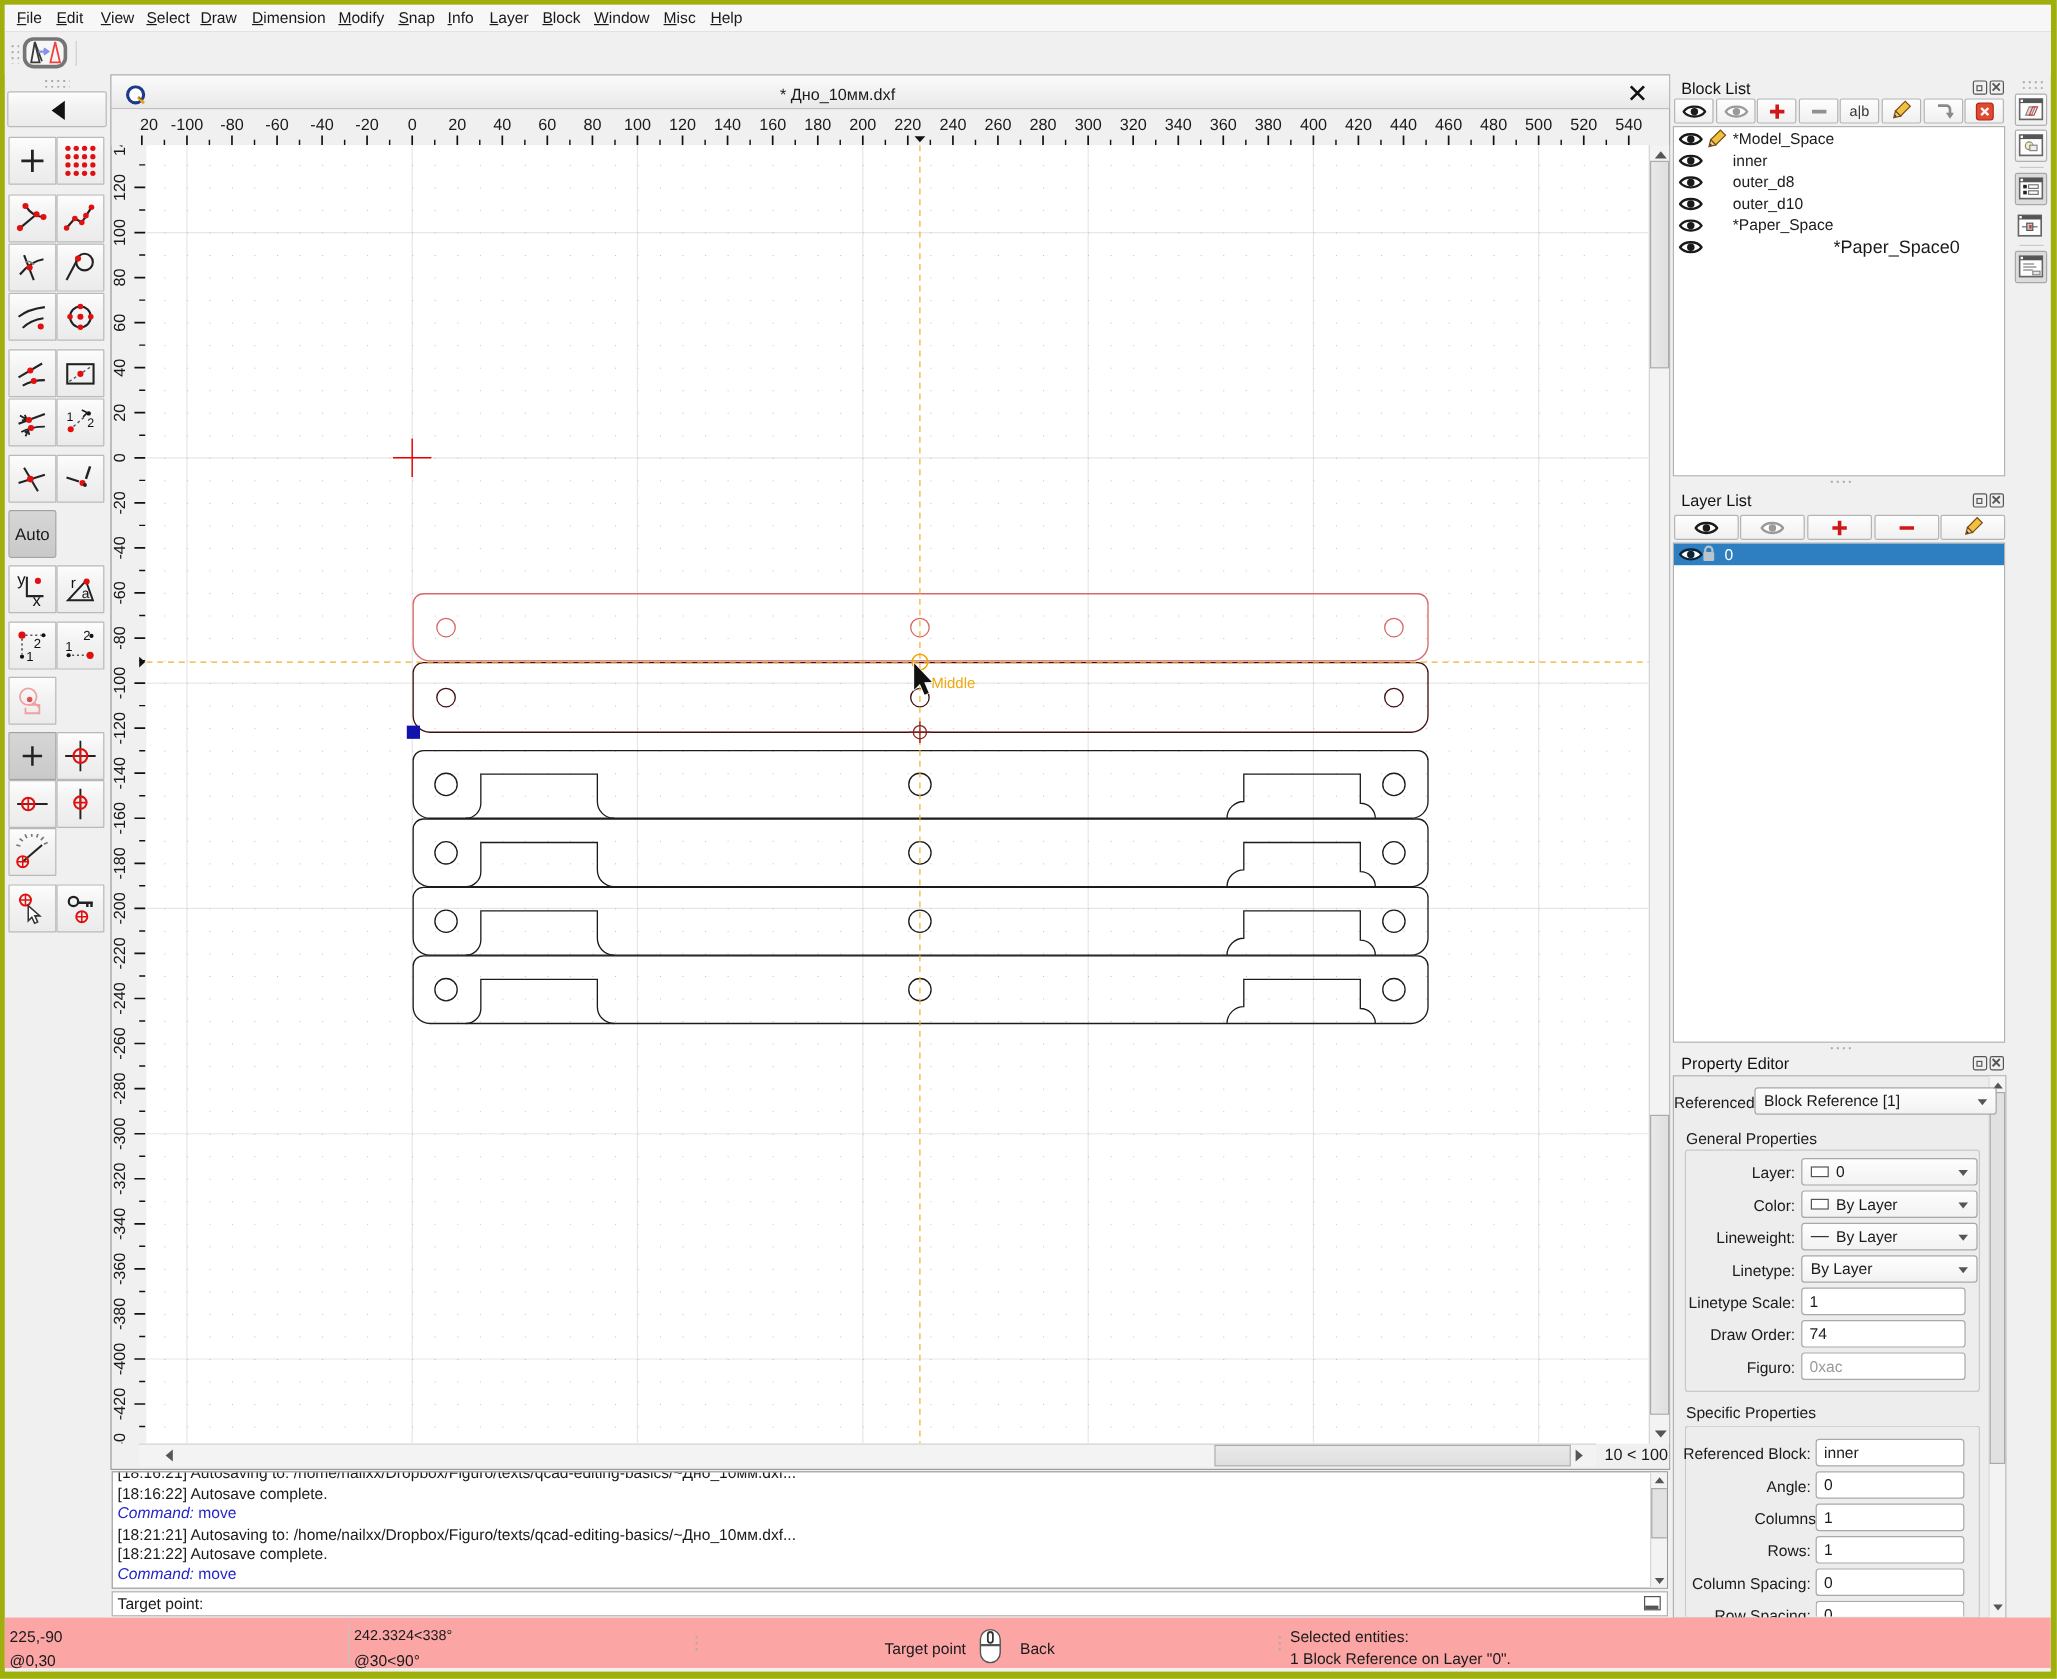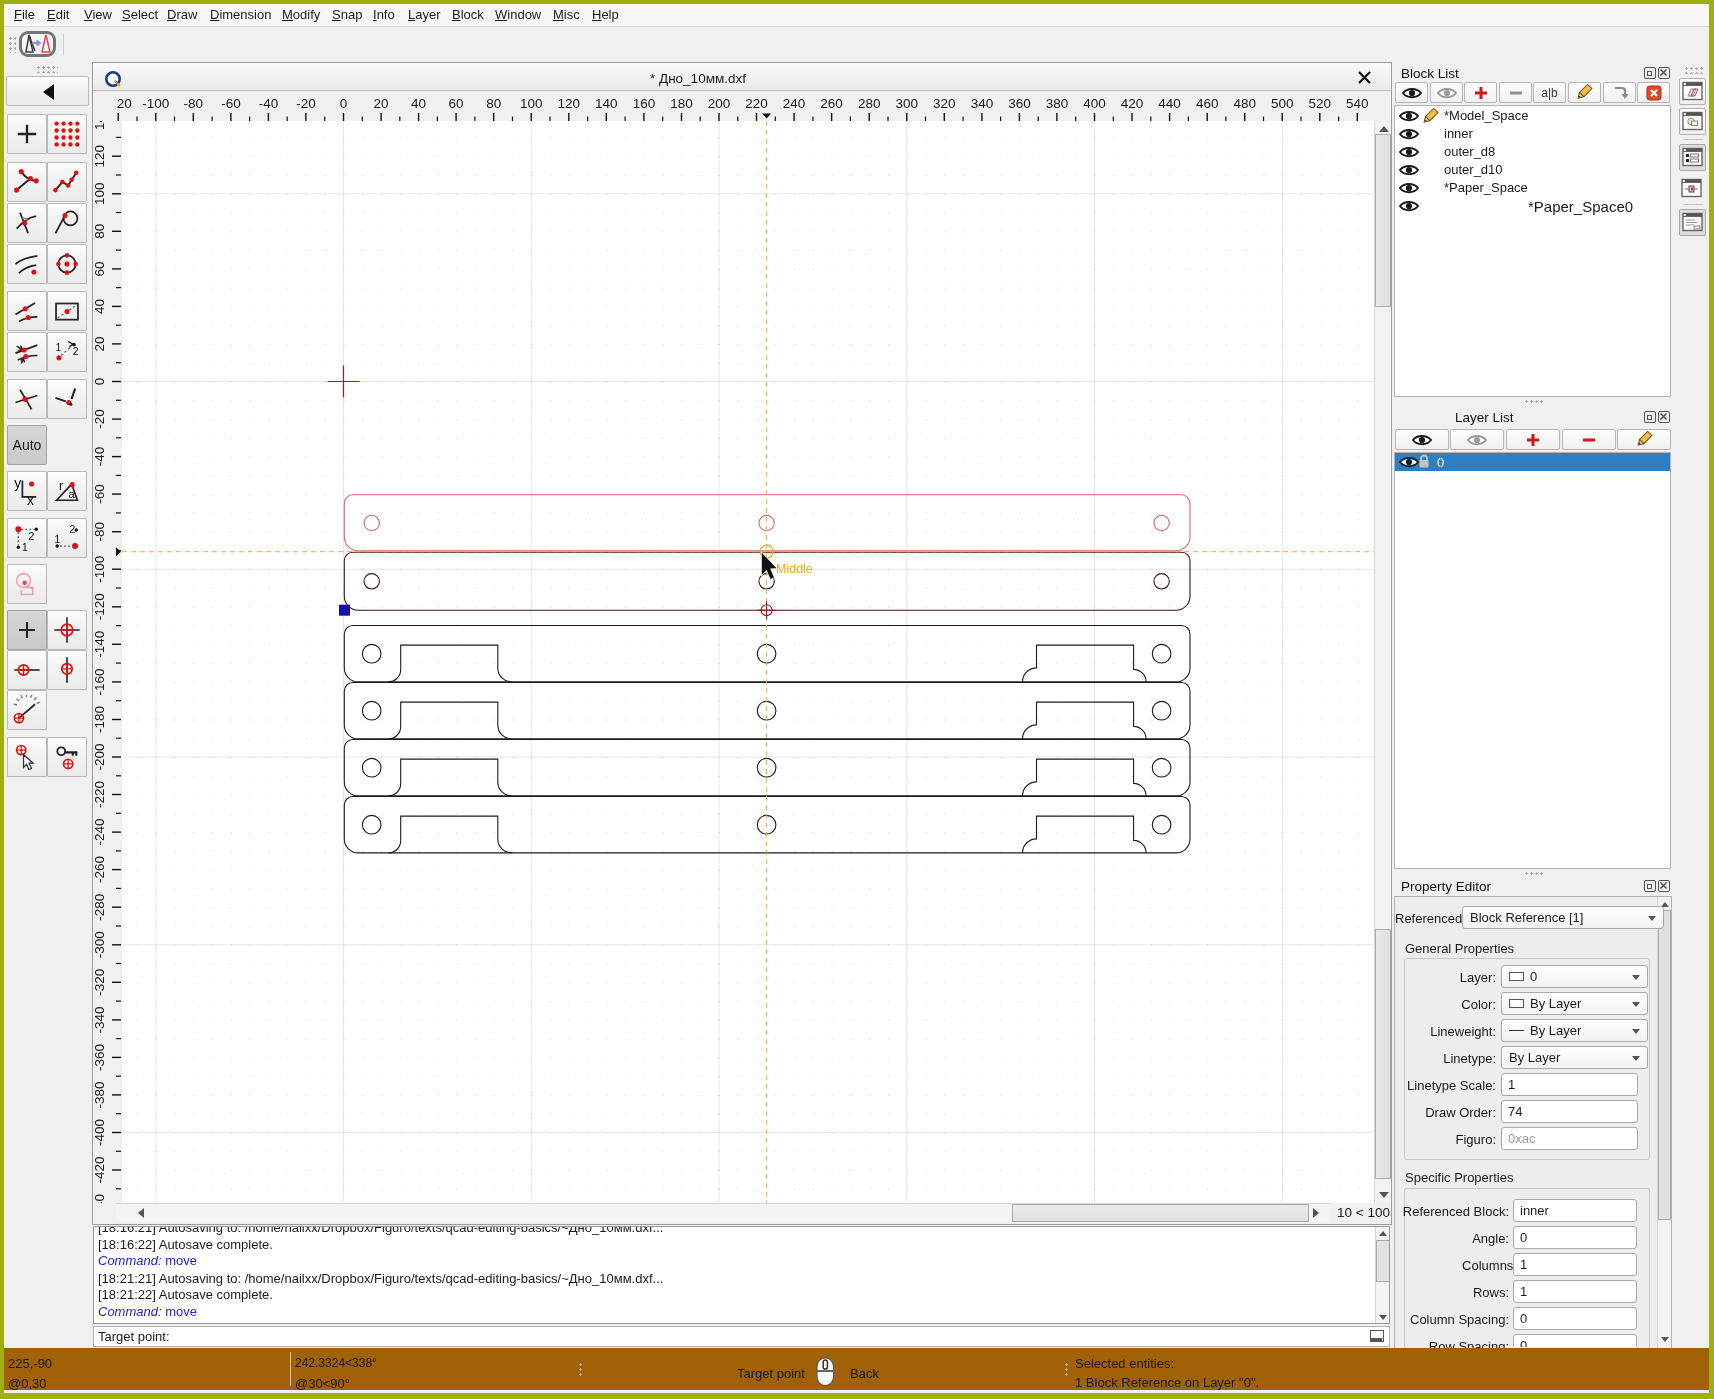--- a/index.html
+++ b/index.html
@@ -696,21 +696,21 @@
   </div>
 <div class="abs" style="left:1444px;top:180px;font-size:13px">*Paper_Space</div>
 <div class="abs" style="left:1399px;top:199px">
     <svg class="ic" width="20" height="14" viewBox="0 0 20 14">
       <path d="M1,7 C5,1.5 15,1.5 19,7 C15,12.5 5,12.5 1,7 Z" fill="#fff" stroke="#1a1a1a" stroke-width="2"></path>
       <circle cx="10" cy="7" r="3.1" fill="#1a1a1a"></circle>
     </svg>
   </div>
 <div class="abs" style="left:1528px;top:198px;font-size:15px">*Paper_Space0</div>
 <div class="abs dots" style="left:1524px;top:399px;width:20px;height:4px"></div>
-<div class="abs panel-title" style="left:1455px;top:410px">Layer List</div>
+<div class="abs panel-title" style="left:1401px;top:410px">Layer List</div>
 <div class="abs" style="left:1644px;top:411px;width:12px;height:12px;border:1.4px solid #555;border-radius:2px">
     <div class="abs" style="left:1.5px;top:3px;width:5px;height:4.5px;border:1.2px solid #555"></div>
   </div>
 <div class="abs" style="left:1658px;top:411px;width:12px;height:12px;border:1.4px solid #555;border-radius:2px">
     <svg class="ic" width="9" height="9">
       <path d="M1.5,1.5 l6,6 m0,-6 l-6,6" stroke="#555" stroke-width="1.6"></path>
     </svg>
   </div>
 <div class="tbtn" style="left:1395px;top:429px;width:54px">
     <svg class="ic" width="20" height="14" viewBox="0 0 20 14">
@@ -868,21 +868,21 @@
       <div class="abs" style="left:0px;top:13px;width:14px;height:42px;background:#e2e2e2;border:1px solid #aaa"></div>
       <div class="abs" style="left:3px;top:88px;width:0;height:0;border:4px solid transparent;border-top:5px solid #555;border-bottom:none"></div>
     </div>
   </div>
 <div class="abs" style="left:93px;top:1326px;width:1297px;height:21px;background:#fff;border:1px solid #b0b0b0">
     <div class="abs" style="left:4px;top:2px;font-size:13px">Target point:</div>
     <div class="abs" style="left:1276px;top:3px;width:14px;height:12px;border:1.4px solid #555">
       <div class="abs" style="left:0;top:7px;width:11px;height:2.6px;background:#555"></div>
     </div>
   </div>
-<div class="abs" style="left:4px;top:1348px;width:1705px;height:42px;background:#a16207">
+<div class="abs" style="left:4px;top:1348px;width:1705px;height:42px;background:#fca5a5">
     <div class="abs" style="left:4px;top:8px;font-size:13px">225,-90</div>
     <div class="abs" style="left:4px;top:28px;font-size:13px">@0,30</div>
     <div class="abs" style="left:286px;top:4px;width:1px;height:34px;background:#c4c4c4"></div>
     <div class="abs" style="left:291px;top:8px;font-size:12px">242.3324&lt;338°</div>
     <div class="abs" style="left:291px;top:28px;font-size:13px">@30&lt;90°</div>
     <div class="abs dots" style="left:574px;top:14px;width:4px;height:16px"></div>
     <div class="abs" style="left:733px;top:18px;font-size:13px">Target point</div>
     <svg class="abs ic" style="left:812px;top:9px" width="19" height="30" viewBox="0 0 19 30">
 <rect x="1" y="1" width="16.5" height="27.5" rx="8.2" fill="#fff" stroke="#555" stroke-width="1.2"></rect>
 <path d="M1,14 H17.5" stroke="#555" stroke-width="1.8"></path>

